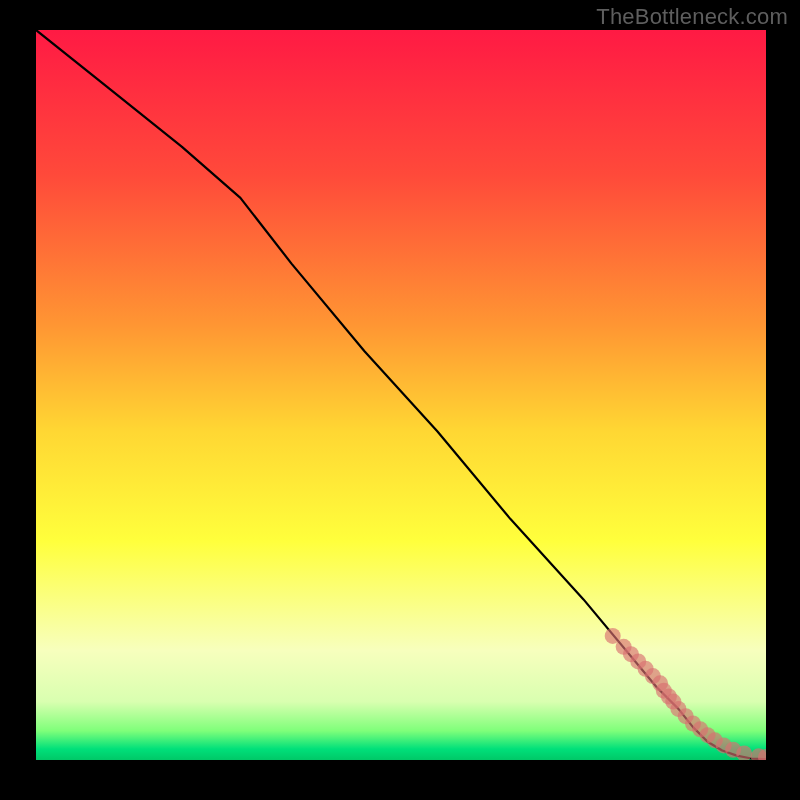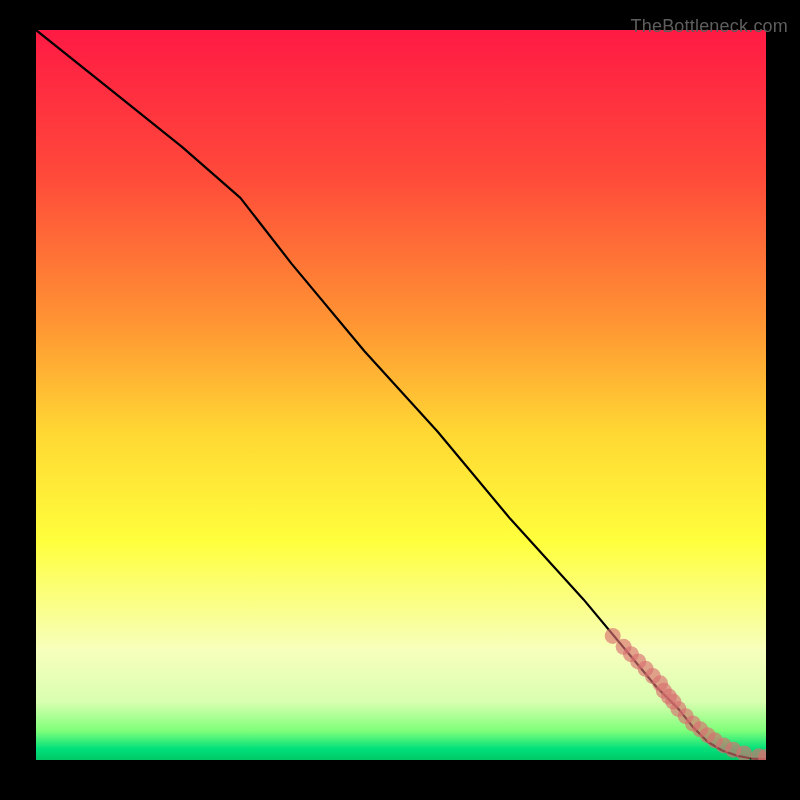--- a/index.html
+++ b/index.html
@@ -11,24 +11,24 @@
     font-family: Arial, Helvetica, sans-serif;
   }
   .wrap {
     width: 800px;
     height: 800px;
     position: relative;
     background: #000;
   }
   .watermark {
     position: absolute;
-    top: 16px;
+    top: 4px;
     right: 12px;
     color: #5e5e5e;
-    font-size: 18px;
+    font-size: 22px;
     font-weight: 500;
     z-index: 5;
     letter-spacing: 0.2px;
   }
   .plot {
     position: absolute;
     left: 36px;
     top: 30px;
     width: 730px;
     height: 730px;

